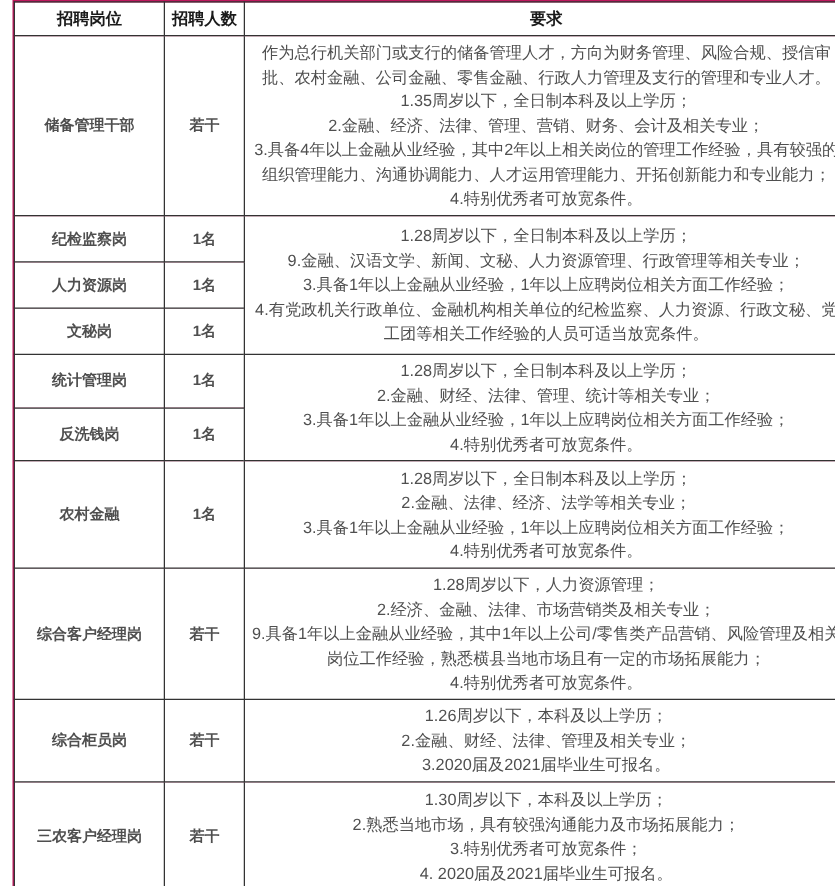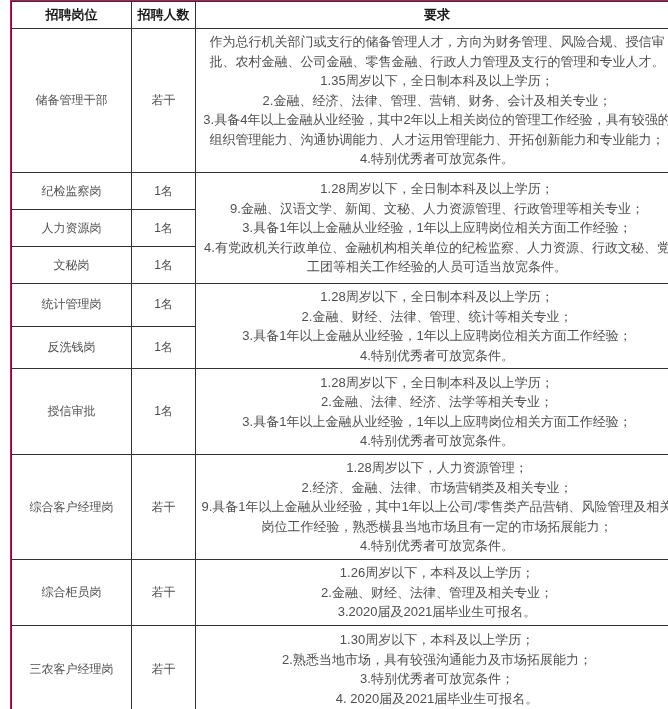--- a/index.html
+++ b/index.html
@@ -36,20 +36,21 @@
     text-align: center;
     vertical-align: middle;
     padding: 2px;
   }
   td.pos-cell, td.count-cell {
     text-align: center;
     vertical-align: middle;
     font-size: 12px;
     color: #4f4f4f;
     padding: 2px;
+    font-weight: bold;
   }
   td.req-cell {
     vertical-align: middle;
     font-size: 13px;
     color: #4f4f4f;
     text-align: center;
     padding: 3px 3px 3px 3px;
   }
   td.req-cell .req-item {
     line-height: 19.5px;
@@ -111,21 +112,21 @@
             <div class="req-item">2.金融、财经、法律、管理、统计等相关专业；</div>
             <div class="req-item">3.具备1年以上金融从业经验，1年以上应聘岗位相关方面工作经验；</div>
             <div class="req-item">4.特别优秀者可放宽条件。</div>
           </td>
         </tr>
         <tr style="height: 41px;">
           <td class="pos-cell">反洗钱岗</td>
           <td class="count-cell">1名</td>
         </tr>
         <tr style="height: 86px;">
-          <td class="pos-cell">授信审批</td>
+          <td class="pos-cell">农村金融</td>
           <td class="count-cell">1名</td>
           <td class="req-cell" rowspan="1">
             <div class="req-item">1.28周岁以下，全日制本科及以上学历；</div>
             <div class="req-item">2.金融、法律、经济、法学等相关专业；</div>
             <div class="req-item">3.具备1年以上金融从业经验，1年以上应聘岗位相关方面工作经验；</div>
             <div class="req-item">4.特别优秀者可放宽条件。</div>
           </td>
         </tr>
         <tr style="height: 105px;">
           <td class="pos-cell">综合客户经理岗</td>

